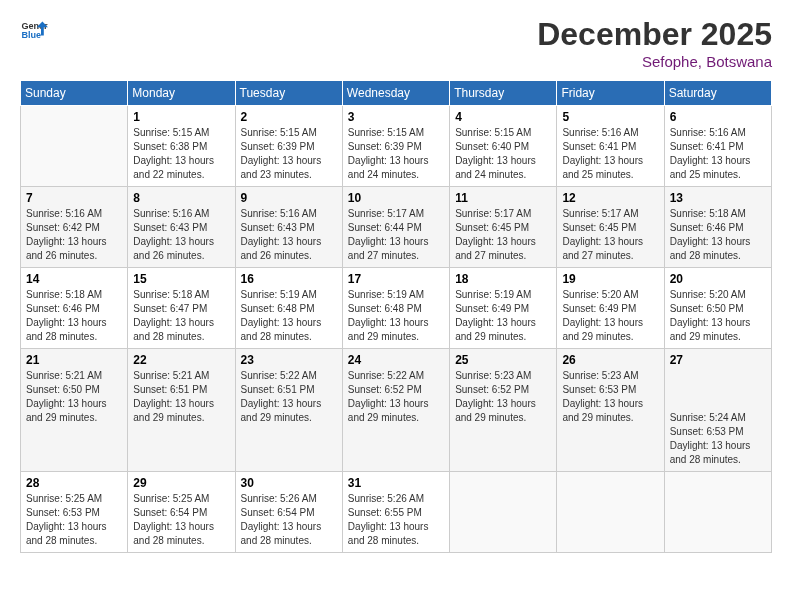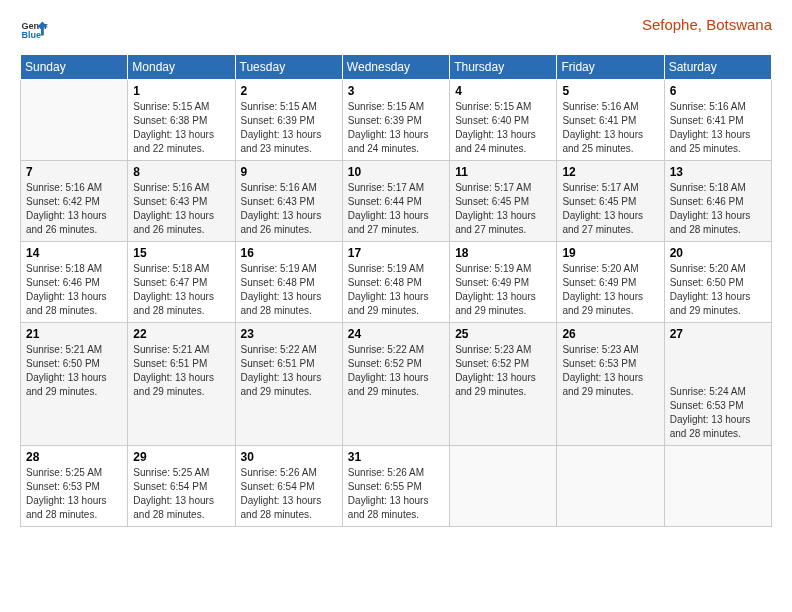--- a/index.html
+++ b/index.html
@@ -34,21 +34,21 @@
     .title-block {
       text-align: right;
     }
     .month-title {
       font-size: 32px;
       font-weight: bold;
       color: #333;
     }
     .subtitle {
       font-size: 15px;
-      color: #c2410c;
+      color: #701a75;
     }
     .calendar {
       width: 100%;
       border-collapse: collapse;
       font-size: 10.5px;
     }
     .calendar thead tr th {
       background-color: #2a6db5;
       color: #fff;
       padding: 5px 4px;
@@ -91,20 +91,21 @@
 <div class="page">
   <div class="header">
     <div class="logo">
       <svg class="logo-icon" viewBox="0 0 40 40">
         <text x="2" y="18" font-size="13" font-weight="bold" fill="#333">General</text>
         <text x="2" y="32" font-size="13" font-weight="bold" fill="#1a6fc4">Blue</text>
         <polygon points="32,8 40,16 34,16 34,28 30,28 30,16 24,16" fill="#1a6fc4"></polygon>
       </svg>
     </div>
     <div class="title-block">
+      <div class="month-title">December 2025</div>
       <div class="subtitle">Sefophe, Botswana</div>
     </div>
   </div>
 
   <table class="calendar">
     <thead>
       <tr>
         <th>Sunday</th>
         <th>Monday</th>
         <th>Tuesday</th>

